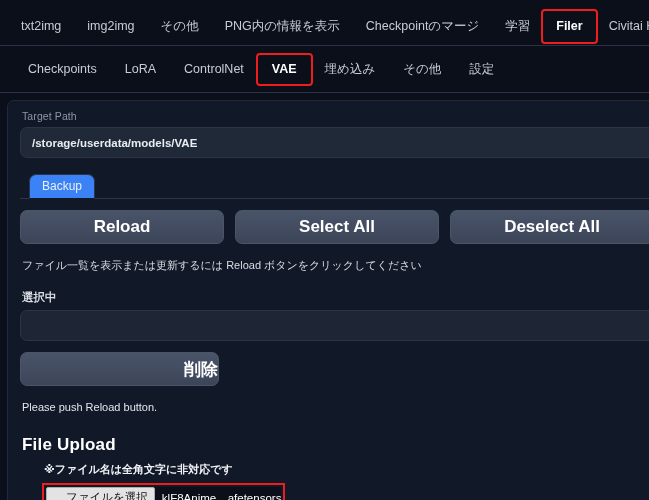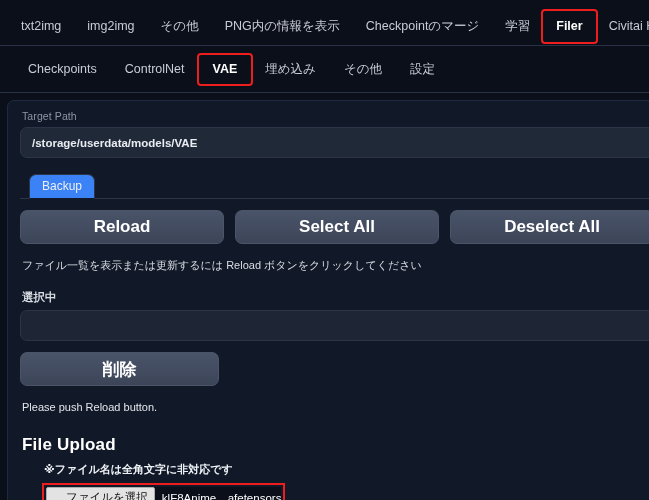--- a/index.html
+++ b/index.html
@@ -166,20 +166,21 @@
     font-size: 17px;
     font-weight: bold;
     display: flex;
     align-items: center;
     justify-content: center;
     cursor: pointer;
     font-family: "Liberation Sans", "DejaVu Sans", sans-serif;
   }
   .btn.narrow {
     flex: 0 0 197px;
+    justify-content: flex-end;
   }
 
   .info-text {
     font-size: 11px;
     color: #d9dde4;
     margin: 14px 0 0 2px;
     line-height: 15px;
   }
 
   .sel-label {
@@ -272,20 +273,21 @@
     <div class="top-tab"><span>その他</span></div>
     <div class="top-tab"><span>PNG内の情報を表示</span></div>
     <div class="top-tab"><span>Checkpointのマージ</span></div>
     <div class="top-tab"><span>学習</span></div>
     <div class="top-tab selected hl-box"><span>Filer</span></div>
     <div class="top-tab"><span>Civitai Helper</span></div>
   </div>
 
   <div class="sub-tabbar">
     <div class="sub-tab"><span>Checkpoints</span></div>
+    <div class="sub-tab"><span>LoRA</span></div>
     <div class="sub-tab"><span>ControlNet</span></div>
     <div class="sub-tab selected hl-box"><span>VAE</span></div>
     <div class="sub-tab"><span>埋め込み</span></div>
     <div class="sub-tab"><span>その他</span></div>
     <div class="sub-tab"><span>設定</span></div>
   </div>
 
   <div class="main-area">
     <div class="outer-panel">
 

